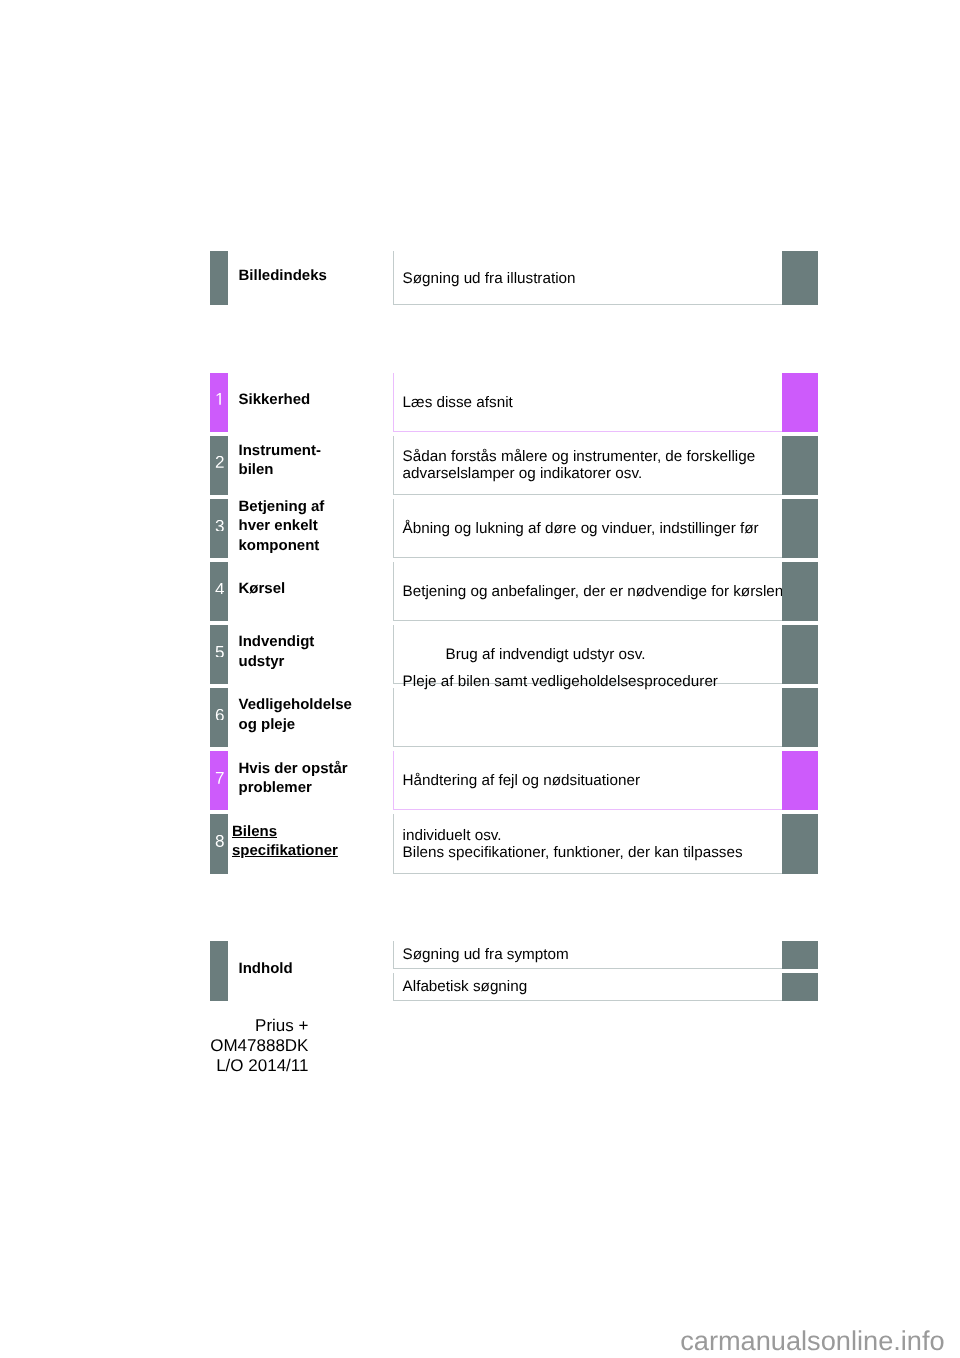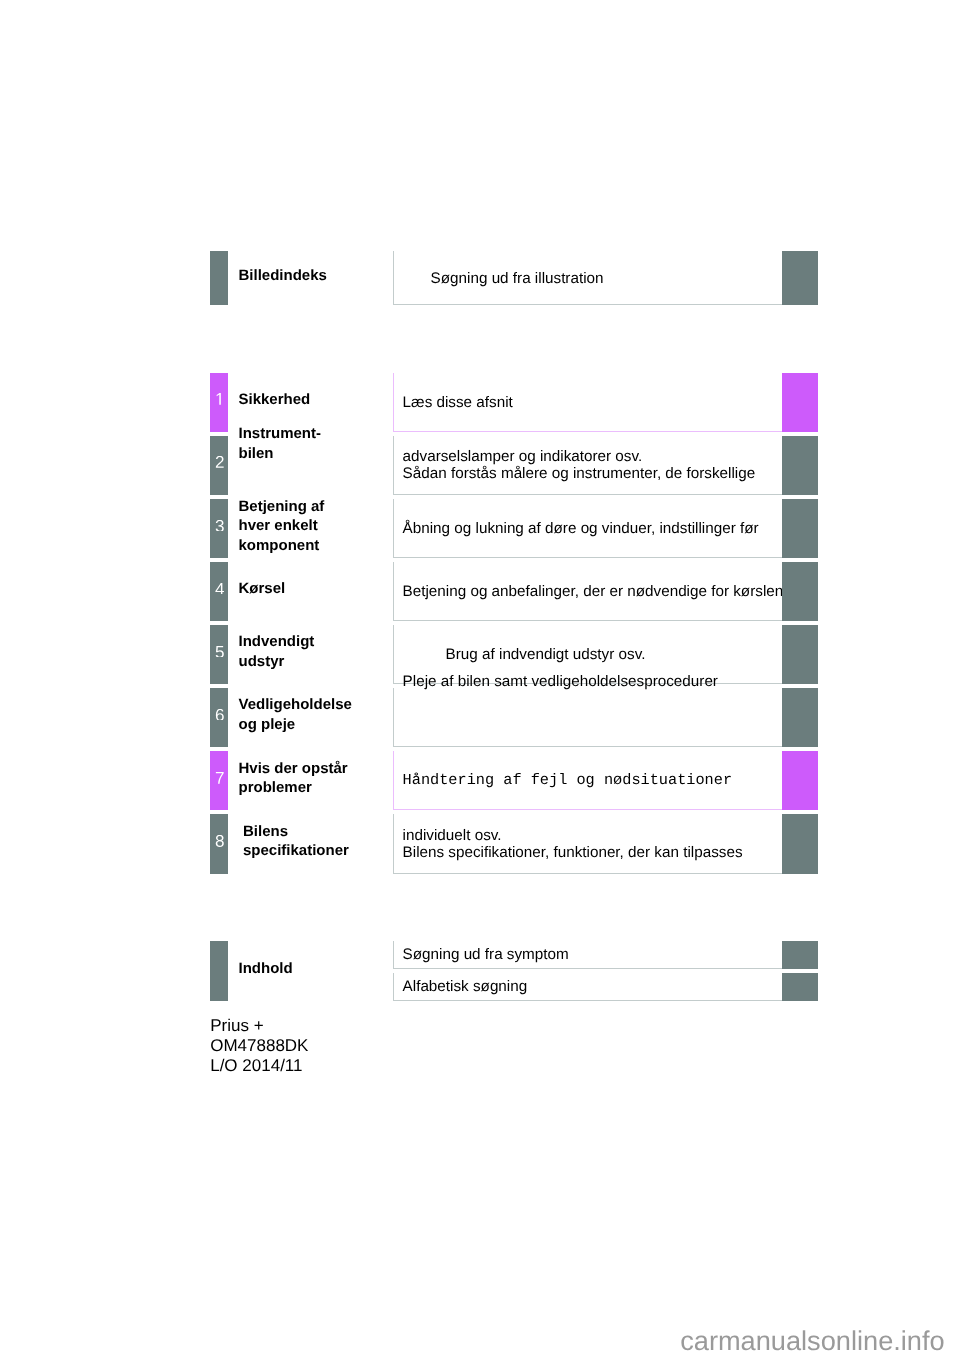--- a/index.html
+++ b/index.html
@@ -18,34 +18,34 @@
          font-size:15px;font-weight:bold;color:#000;width:150px;
          box-sizing:border-box;padding-bottom:4.9px;}
   .tline{display:block;line-height:19.4px;white-space:nowrap;transform:translateZ(0);}
   .desc{position:absolute;box-sizing:border-box;background:transparent;
         border-left:1px solid #C3CCCC;border-bottom:1px solid #C3CCCC;}
   .desctext{position:absolute;display:flex;flex-direction:column;justify-content:center;
             font-size:15.25px;color:#000;width:380px;}
   .dline{display:block;line-height:17.1px;white-space:nowrap;transform:translateZ(0);}
   .endblock{position:absolute;}
   .footer{position:absolute;font-size:17px;color:#000;}
-  .fline{line-height:20.3px;white-space:nowrap;transform:translateZ(0);}
+  .fline{line-height:20.3px;white-space:nowrap;transform:translateZ(0);text-align:right;}
   .wm{position:absolute;font-size:27.2px;color:#9a9a9a;white-space:nowrap;transform:translateZ(0);}
 </style>
 </head>
 <body>
 
 <div class="page">
   <div class="row">
     <div class="tab" style="left:210.2px;top:251.1px;width:18.2px;height:54.40px;background:#6B7D7D;"></div>
     <div class="title" style="left:238.5px;top:251.1px;height:54.40px;">
       <span class="tline">Billedindeks</span>
     </div>
     <div class="desc" style="left: 393px; top: 251.1px; width: 389px; height: 54.4px; border-color: rgb(195, 204, 204);"></div>
-    <div class="desctext" style="left:402.6px;top:251.1px;height:54.40px;margin-left:28px;">
+    <div class="desctext" style="left:402.6px;top:251.1px;height:54.40px;">
       <span class="dline">Søgning ud fra illustration</span>
     </div>
     <div class="endblock" style="left:781.6px;top:251.1px;width:36.80px;height:54.40px;background:#6B7D7D;"></div>
   </div>
   <div class="row">
     <div class="tab" style="left:210.2px;top:372.9px;width:18.2px;height:58.70px;background:#CD5BFB;">
       <svg class="tabnum" viewBox="0 0 1139 1409" width="9.54" height="11.8" aria-hidden="true">
           <path d="M515 0V1237L197 1010V1180L530 1409H696V0Z" transform="translate(0,1409) scale(1,-1)" fill="#ffffff"></path>
         </svg>
       <span class="tabnum-text">1</span>
@@ -59,28 +59,28 @@
       </div>
     <div class="endblock" style="left:781.6px;top:372.9px;width:36.80px;height:58.70px;background:#CD5BFB;"></div>
   </div>
   <div class="row">
     <div class="tab" style="left:210.2px;top:435.9px;width:18.2px;height:58.67px;background:#6B7D7D;">
       <svg class="tabnum" viewBox="0 0 1139 1409" width="9.54" height="11.8" aria-hidden="true">
           <path d="M103 0V127Q154 244 227.5 333.5Q301 423 382.0 495.5Q463 568 542.5 630.0Q622 692 686.0 754.0Q750 816 789.5 884.0Q829 952 829 1038Q829 1154 761.0 1218.0Q693 1282 572 1282Q457 1282 382.5 1219.5Q308 1157 295 1044L111 1061Q131 1230 254.5 1330.0Q378 1430 572 1430Q785 1430 899.5 1329.5Q1014 1229 1014 1044Q1014 962 976.5 881.0Q939 800 865.0 719.0Q791 638 582 468Q467 374 399.0 298.5Q331 223 301 153H1036V0Z" transform="translate(0,1409) scale(1,-1)" fill="#ffffff"></path>
         </svg>
       <span class="tabnum-text">2</span>
     </div>
-    <div class="title" style="left:238.5px;top:417px;height:58.67px;">
+    <div class="title" style="left:238.5px;top:426px;height:58.67px;justify-content:flex-end;">
         <span class="tline">Instrument-</span>
         <span class="tline">bilen</span>
       </div>
     <div class="desc" style="left: 393px; top: 435.9px; width: 389px; height: 58.67px; border-color: rgb(195, 204, 204);"></div>
     <div class="desctext" style="left:402.6px;top:435.9px;height:58.67px;">
+        <span class="dline">Sådan forstås målere og instrumenter, de forskellige</span>
         <span class="dline">advarselslamper og indikatorer osv.</span>
-        <span class="dline">Sådan forstås målere og instrumenter, de forskellige</span>
       </div>
     <div class="endblock" style="left:781.6px;top:435.9px;width:36.80px;height:58.67px;background:#6B7D7D;"></div>
   </div>
   <div class="row">
     <div class="tab" style="left:210.2px;top:499.0px;width:18.2px;height:58.64px;background:#6B7D7D;">
       <svg class="tabnum" viewBox="0 0 1139 1409" width="9.54" height="11.8" aria-hidden="true">
           <path d="M1049 389Q1049 194 925.0 87.0Q801 -20 571 -20Q357 -20 229.5 76.5Q102 173 78 362L264 379Q300 129 571 129Q707 129 784.5 196.0Q862 263 862 395Q862 510 773.5 574.5Q685 639 518 639H416V795H514Q662 795 743.5 859.5Q825 924 825 1038Q825 1151 758.5 1216.5Q692 1282 561 1282Q442 1282 368.5 1221.0Q295 1160 283 1049L102 1063Q122 1236 245.5 1333.0Q369 1430 563 1430Q775 1430 892.5 1331.5Q1010 1233 1010 1057Q1010 922 934.5 837.5Q859 753 715 723V719Q873 702 961.0 613.0Q1049 524 1049 389Z" transform="translate(0,1409) scale(1,-1)" fill="#ffffff"></path>
         </svg>
       <span class="tabnum-text">3</span>
     </div>
@@ -150,33 +150,33 @@
       <svg class="tabnum" viewBox="0 0 1139 1409" width="9.54" height="11.8" aria-hidden="true">
           <path d="M1036 1263Q820 933 731.0 746.0Q642 559 597.5 377.0Q553 195 553 0H365Q365 270 479.5 568.5Q594 867 862 1256H105V1409H1036Z" transform="translate(0,1409) scale(1,-1)" fill="#ffffff"></path>
         </svg>
       <span class="tabnum-text">7</span>
     </div>
     <div class="title" style="left:238.5px;top:751.1px;height:58.72px;">
         <span class="tline">Hvis der opstår</span>
         <span class="tline">problemer</span>
       </div>
     <div class="desc" style="left: 393px; top: 751.1px; width: 389px; height: 58.72px; border-color: rgb(235, 189, 253);"></div>
-    <div class="desctext" style="left:402.6px;top:751.1px;height:58.72px;font-family:Liberation Mono, monospace;">
+    <div class="desctext" style="left:402.6px;top:751.1px;height:58.72px;">
         <span class="dline">Håndtering af fejl og nødsituationer</span>
       </div>
     <div class="endblock" style="left:781.6px;top:751.1px;width:36.80px;height:58.72px;background:#CD5BFB;"></div>
   </div>
   <div class="row">
     <div class="tab" style="left:210.2px;top:814.1px;width:18.2px;height:59.49px;background:#6B7D7D;">
       <svg class="tabnum" viewBox="0 0 1139 1409" width="9.54" height="11.8" aria-hidden="true">
           <path d="M1050 393Q1050 198 926.0 89.0Q802 -20 570 -20Q344 -20 216.5 87.0Q89 194 89 391Q89 529 168.0 623.0Q247 717 370 737V741Q255 768 188.5 858.0Q122 948 122 1069Q122 1230 242.5 1330.0Q363 1430 566 1430Q774 1430 894.5 1332.0Q1015 1234 1015 1067Q1015 946 948.0 856.0Q881 766 765 743V739Q900 717 975.0 624.5Q1050 532 1050 393ZM828 1057Q828 1296 566 1296Q439 1296 372.5 1236.0Q306 1176 306 1057Q306 936 374.5 872.5Q443 809 568 809Q695 809 761.5 867.5Q828 926 828 1057ZM863 410Q863 541 785.0 607.5Q707 674 566 674Q429 674 352.0 602.5Q275 531 275 406Q275 115 572 115Q719 115 791.0 185.5Q863 256 863 410Z" transform="translate(0,1409) scale(1,-1)" fill="#ffffff"></path>
         </svg>
       <span class="tabnum-text">8</span>
     </div>
-    <div class="title" style="left:243px;top:814.1px;height:59.49px;">
+    <div class="title" style="left:232px;top:814.1px;height:59.49px;text-decoration:underline;">
         <span class="tline">Bilens</span>
         <span class="tline">specifikationer</span>
       </div>
     <div class="desc" style="left: 393px; top: 814.1px; width: 389px; height: 59.49px; border-color: rgb(195, 204, 204);"></div>
     <div class="desctext" style="left:402.6px;top:814.1px;height:59.49px;">
         <span class="dline">individuelt osv.</span>
         <span class="dline">Bilens specifikationer, funktioner, der kan tilpasses</span>
       </div>
     <div class="endblock" style="left:781.6px;top:814.1px;width:36.80px;height:59.49px;background:#6B7D7D;"></div>
   </div>

